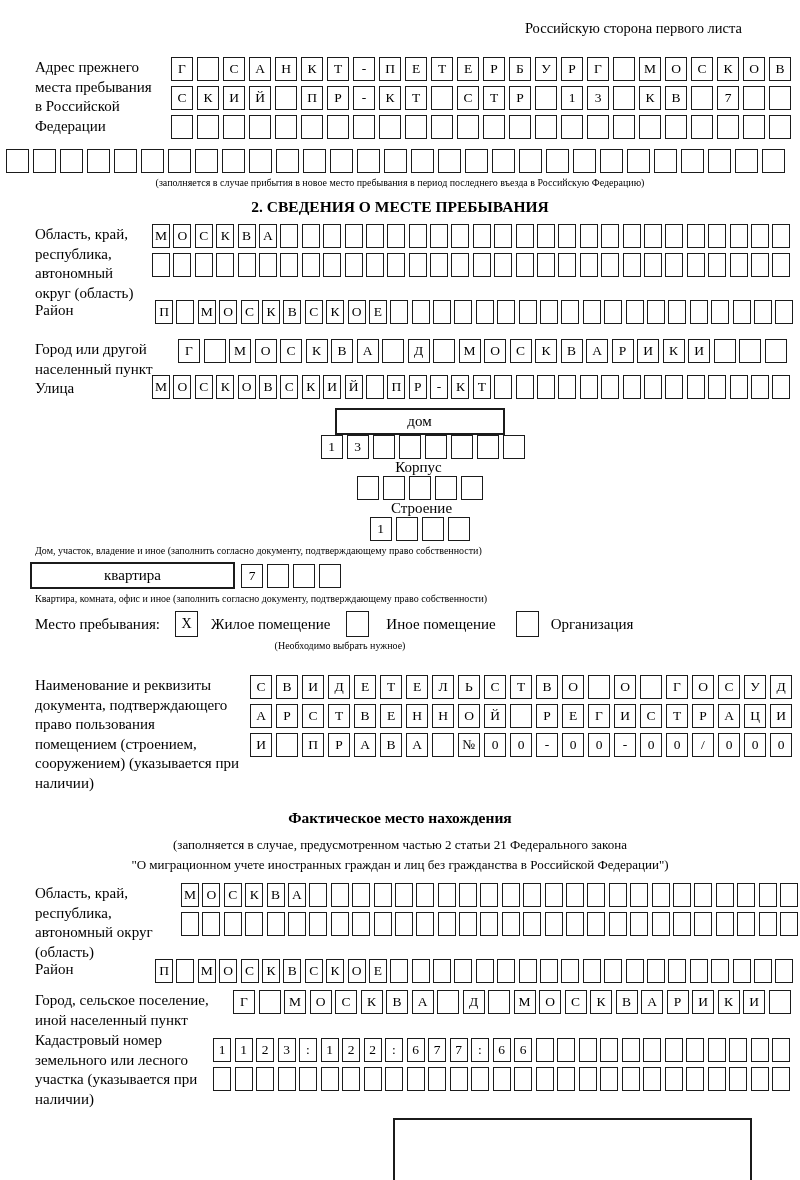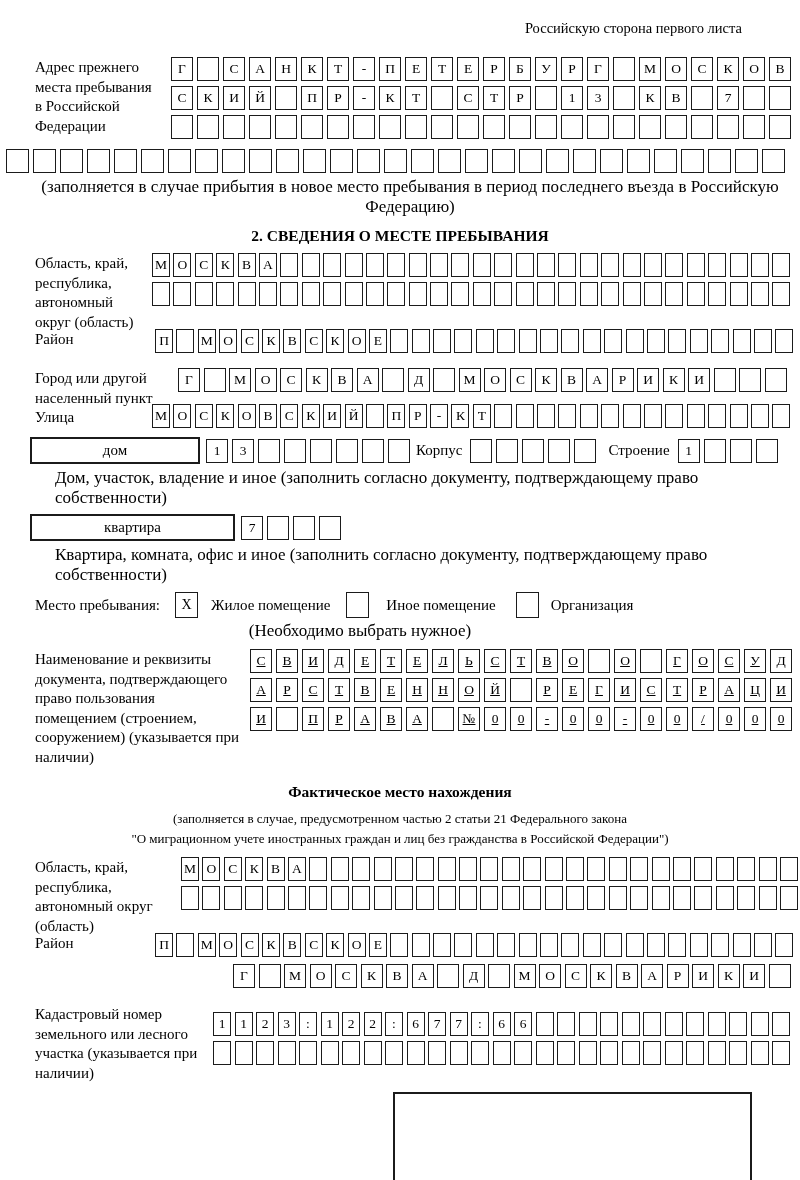--- a/index.html
+++ b/index.html
@@ -20,21 +20,21 @@
   }
   .rows .boxes { margin-bottom:5px; }
 
   .w24  { gap:4px; }    .w24  .cell { width:22px; }
   .w30  { gap:3.4px; }  .w30  .cell { width:18px; }
   .w29  { gap:4px; }    .w29  .cell { width:23px; }
   .w21  { gap:4px; }    .w21  .cell { width:22px; }
   .wcity{ gap:3.5px; }  .wcity .cell{ width:22px; }
   .wcad { gap:3.5px; }  .wcad .cell { width:18px; }
 
-  .note { font-size:17px;padding-left:20px; }
+  .note { font-size:10px; }
   .note.center { text-align:center; }
   .sec-title { text-align:center; font-weight:bold; font-size:15.5px; margin:10px 0 8px 0; }
 
   .widebox {
     box-sizing:border-box; height:27px; border:2px solid #1b1b1b;
     display:flex; align-items:center; justify-content:center; font-size:15px; background:#fff;
   }
   .inline-lab { font-size:15px; white-space:nowrap; align-self:center; }
   .hrow { display:flex; align-items:center; }
 
@@ -339,21 +339,21 @@
       <span class="cell"></span>
       <span class="cell"></span>
       <span class="cell"></span>
       <span class="cell"></span>
       <span class="cell"></span>
       <span class="cell"></span>
       <span class="cell"></span>
     </div>
 </div>
 
-<div class="hrow" style="margin:7px 0 0 30px;">
+<div class="hrow" style="margin:7px 0 0 39px;flex-direction:column;">
   <div class="widebox" style="width:170px;">дом</div>
   <div class="boxes w24" style="margin-left:6px;">
       <span class="cell filled">1</span>
       <span class="cell filled">3</span>
       <span class="cell"></span>
       <span class="cell"></span>
       <span class="cell"></span>
       <span class="cell"></span>
       <span class="cell"></span>
       <span class="cell"></span>
@@ -391,21 +391,21 @@
   <div class="opt-lab">Место пребывания:</div>
   <div class="chk" style="margin-left:15px;">X</div>
   <div class="opt-lab" style="margin-left:13px;">Жилое помещение</div>
   <div class="chk" style="margin-left:16px;"></div>
   <div class="opt-lab" style="margin-left:17px;">Иное помещение</div>
   <div class="chk" style="margin-left:20px;"></div>
   <div class="opt-lab" style="margin-left:12px;">Организация</div>
 </div>
 <div class="note" style="margin-top:3px; margin-left:0; width:680px; text-align:center;">(Необходимо выбрать нужное)</div>
 
-<div class="grp" style="margin-top:8px; min-height:112px;text-decoration:underline;">
+<div class="grp" style="margin-top:24px; min-height:112px;">
   <div class="flabel" style="width:205px;">Наименование и реквизиты документа, подтверждающего право пользования помещением (строением, сооружением) (указывается при наличии)</div>
   <div class="rows" style="margin-left:250px;">
     <div class="boxes w21">
         <span class="cell filled">С</span>
         <span class="cell filled">В</span>
         <span class="cell filled">И</span>
         <span class="cell filled">Д</span>
         <span class="cell filled">Е</span>
         <span class="cell filled">Т</span>
         <span class="cell filled">Е</span>
@@ -575,20 +575,21 @@
       <span class="cell"></span>
       <span class="cell"></span>
       <span class="cell"></span>
       <span class="cell"></span>
       <span class="cell"></span>
       <span class="cell"></span>
     </div>
 </div>
 
 <div class="grp" style="margin-top:5px; min-height:34px;">
+  <div class="flabel" style="width:190px;">Город, сельское поселение, иной населенный пункт</div>
   <div class="boxes wcity" style="margin-left:233px; margin-top:3px;">
       <span class="cell filled">Г</span>
       <span class="cell"></span>
       <span class="cell filled">М</span>
       <span class="cell filled">О</span>
       <span class="cell filled">С</span>
       <span class="cell filled">К</span>
       <span class="cell filled">В</span>
       <span class="cell filled">А</span>
       <span class="cell"></span>

